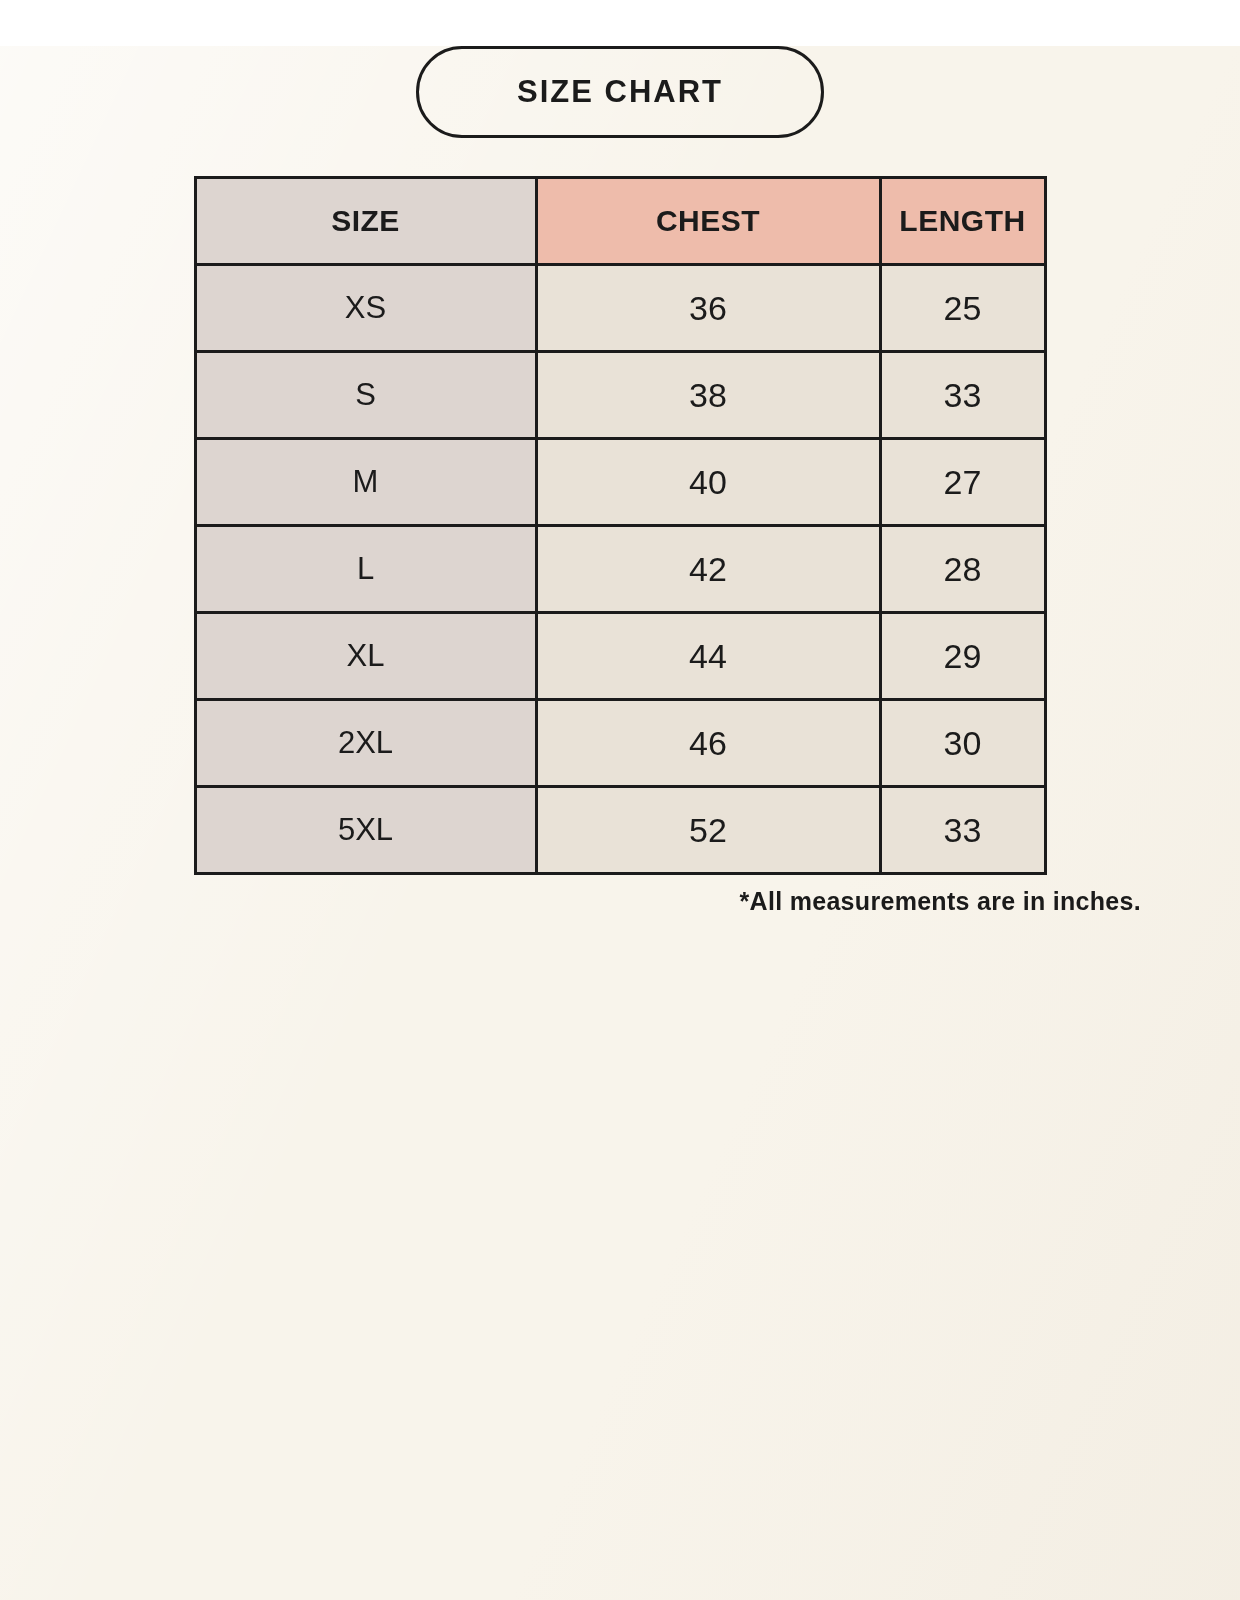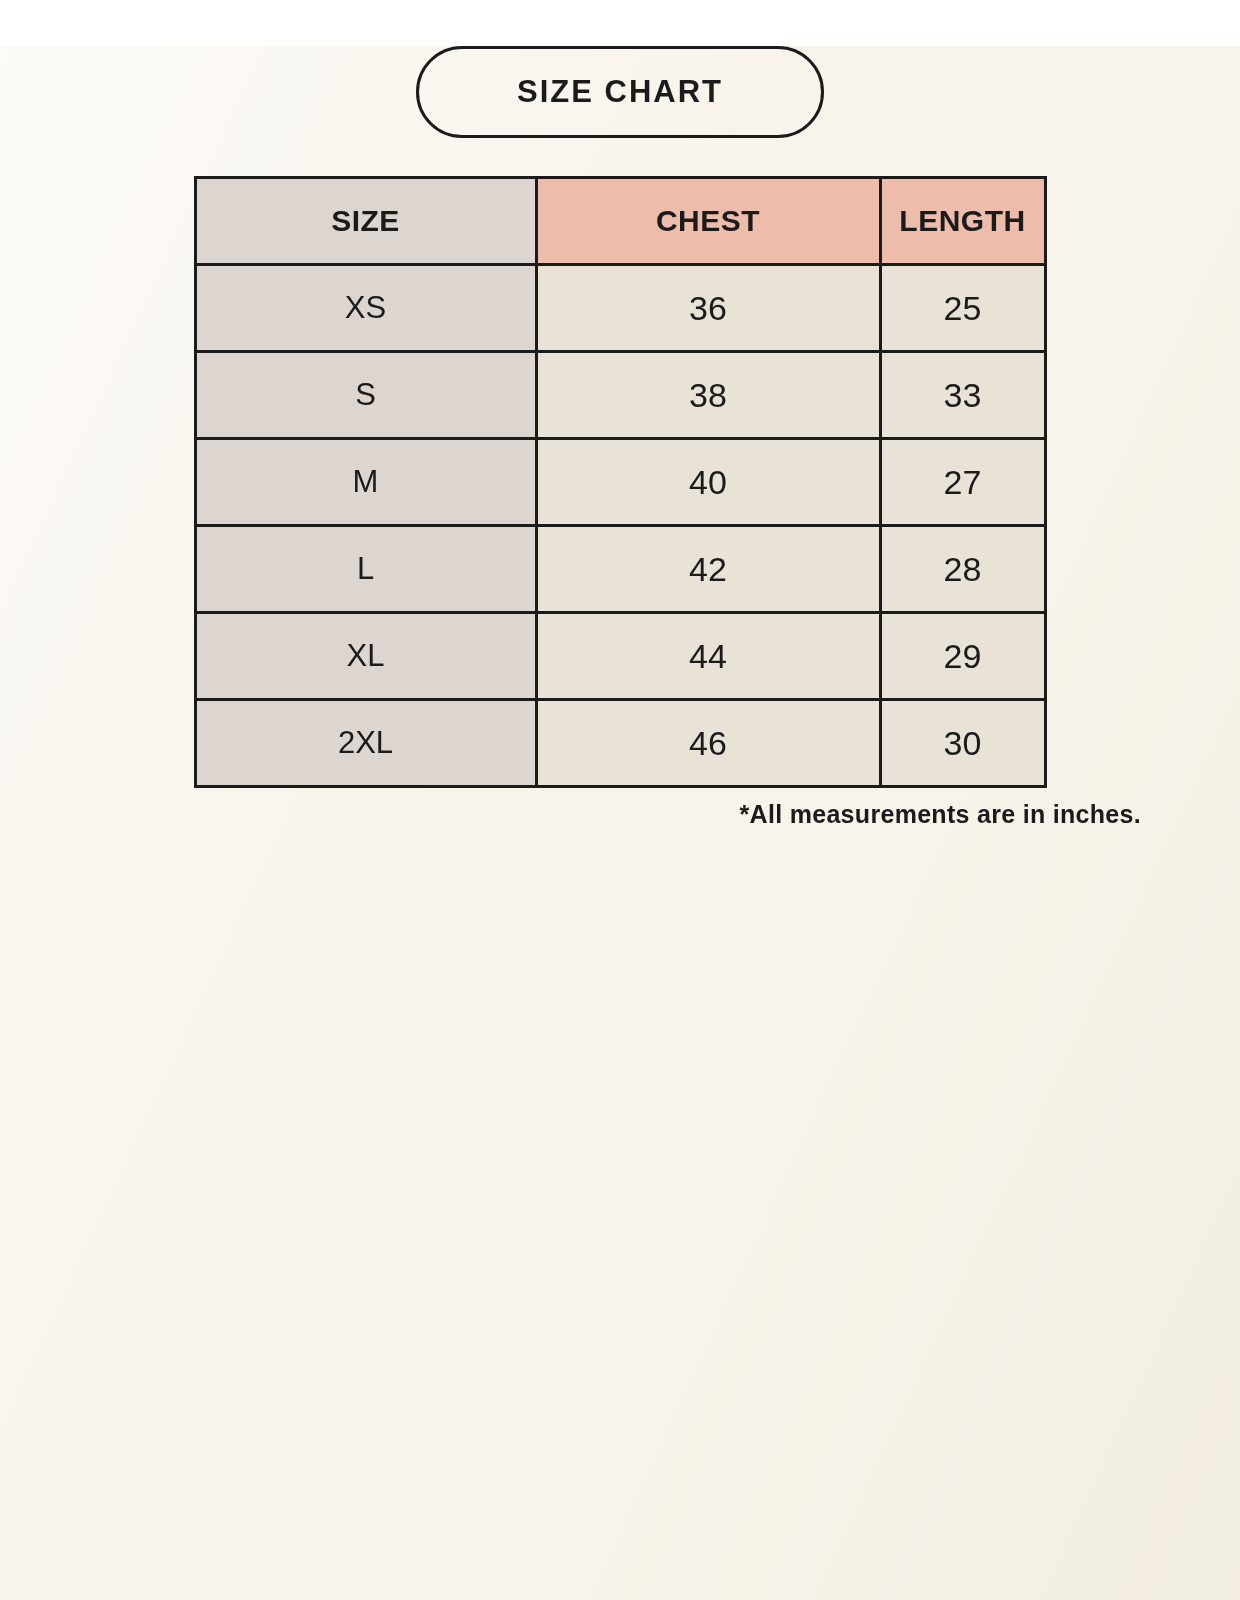--- a/index.html
+++ b/index.html
@@ -134,18 +134,23 @@
         <tr>
           <td class="size-cell">XL</td>
           <td class="value-cell">44</td>
           <td class="value-cell">29</td>
         </tr>
         <tr>
           <td class="size-cell">2XL</td>
           <td class="value-cell">46</td>
           <td class="value-cell">30</td>
         </tr>
+        <tr>
+          <td class="size-cell">5XL</td>
+          <td class="value-cell">52</td>
+          <td class="value-cell">33</td>
+        </tr>
       </tbody>
   </table>
 
   <div class="footnote">*All measurements are in inches.</div>
 
 </div>
 
 </body></html>

